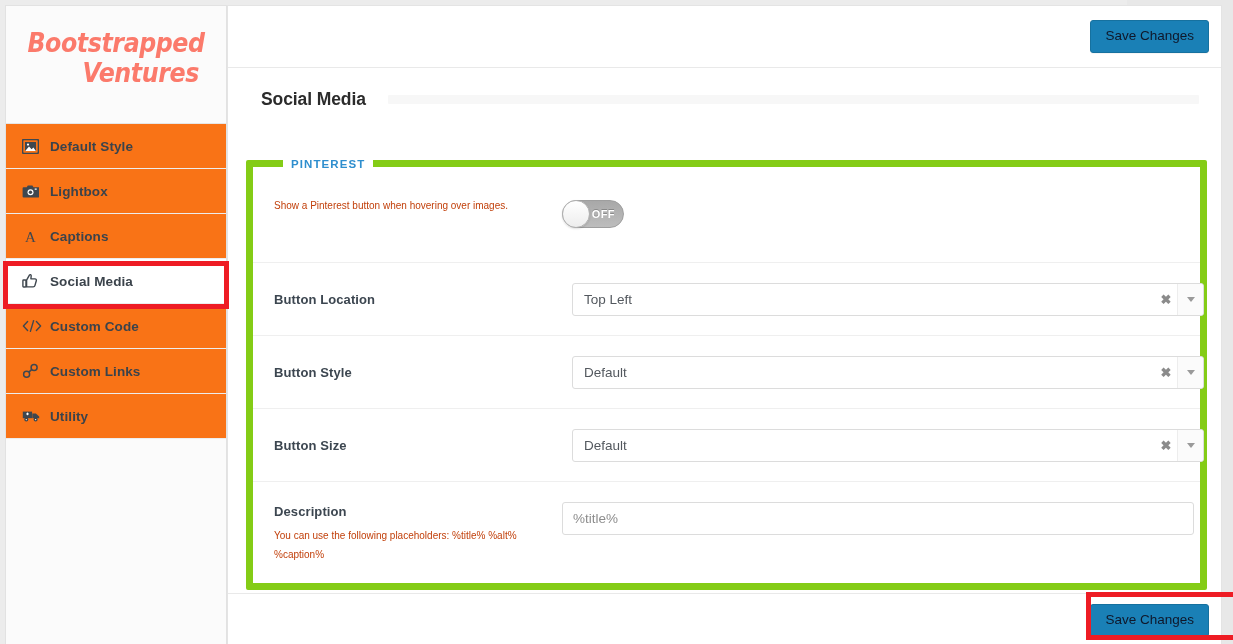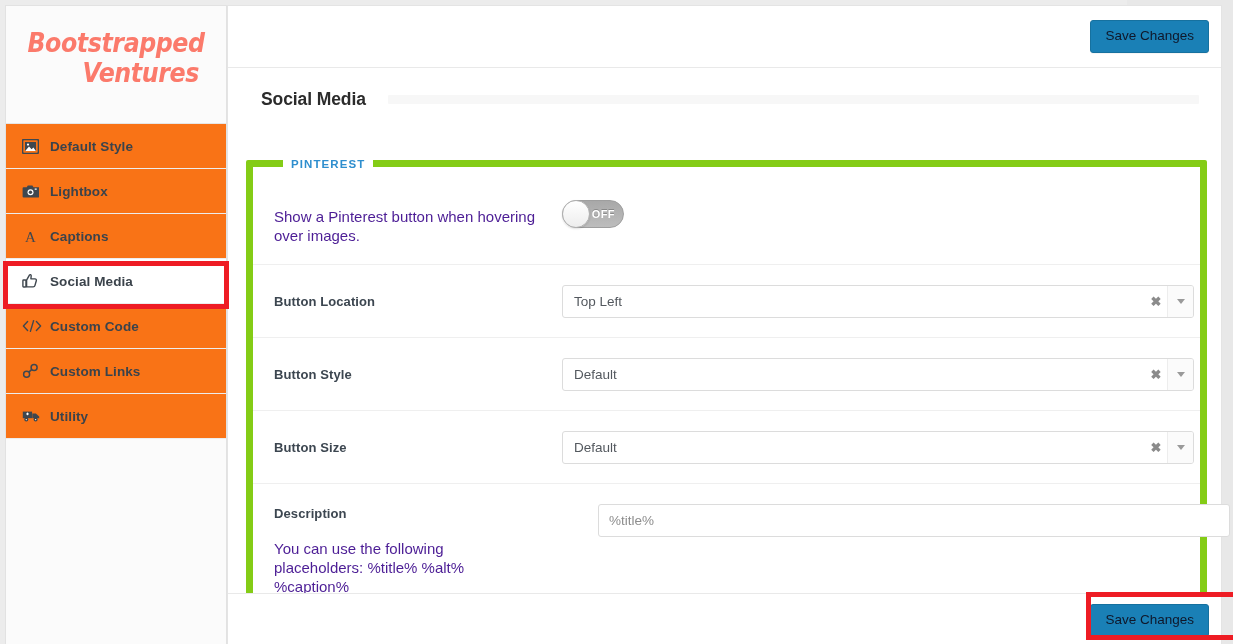--- a/index.html
+++ b/index.html
@@ -170,50 +170,50 @@
     letter-spacing: 1.1px;
   }
 
   .row {
     display: flex;
     align-items: flex-start;
     border-bottom: 1px solid #efefef;
     padding: 19px 22px 19px 21px;
     min-height: 61px;
   }
-  .row:last-child { border-bottom: none; gap: 36px; }
+  .row:last-child { border-bottom: none; }
 
   .row-label {
     width: 288px;
     min-width: 288px;
     padding-top: 3px;
   }
 
   .lbl {
     display: block;
     font-size: 13px;
     font-weight: bold;
     color: #3c4650;
     letter-spacing: 0.1px;
   }
 
   .hint {
     display: block;
-    margin-top: 18px;
-    font-size: 15px;
-    color: #4c1d95;
+    margin-top: 7px;
+    font-size: 10px;
+    color: #c2410c;
     line-height: 19px;
     max-width: 262px;
   }
 
   .row-control { flex: 1; padding-top: 1px; }
 
   
   #row-hover { min-height: 96px; }
-  #row-location, #row-style, #row-size { min-height: 61px; align-items: center; }
+  #row-location, #row-style, #row-size { min-height: 61px; align-items: center; gap: 10px; }
   #row-location .row-label, #row-style .row-label, #row-size .row-label { padding-top: 0; }
   #row-desc { min-height: 88px; }
 
   
   .toggle {
     position: relative;
     width: 62px;
     height: 28px;
     border-radius: 14px;
     background: linear-gradient(#a8a8a8, #bdbdbd);

